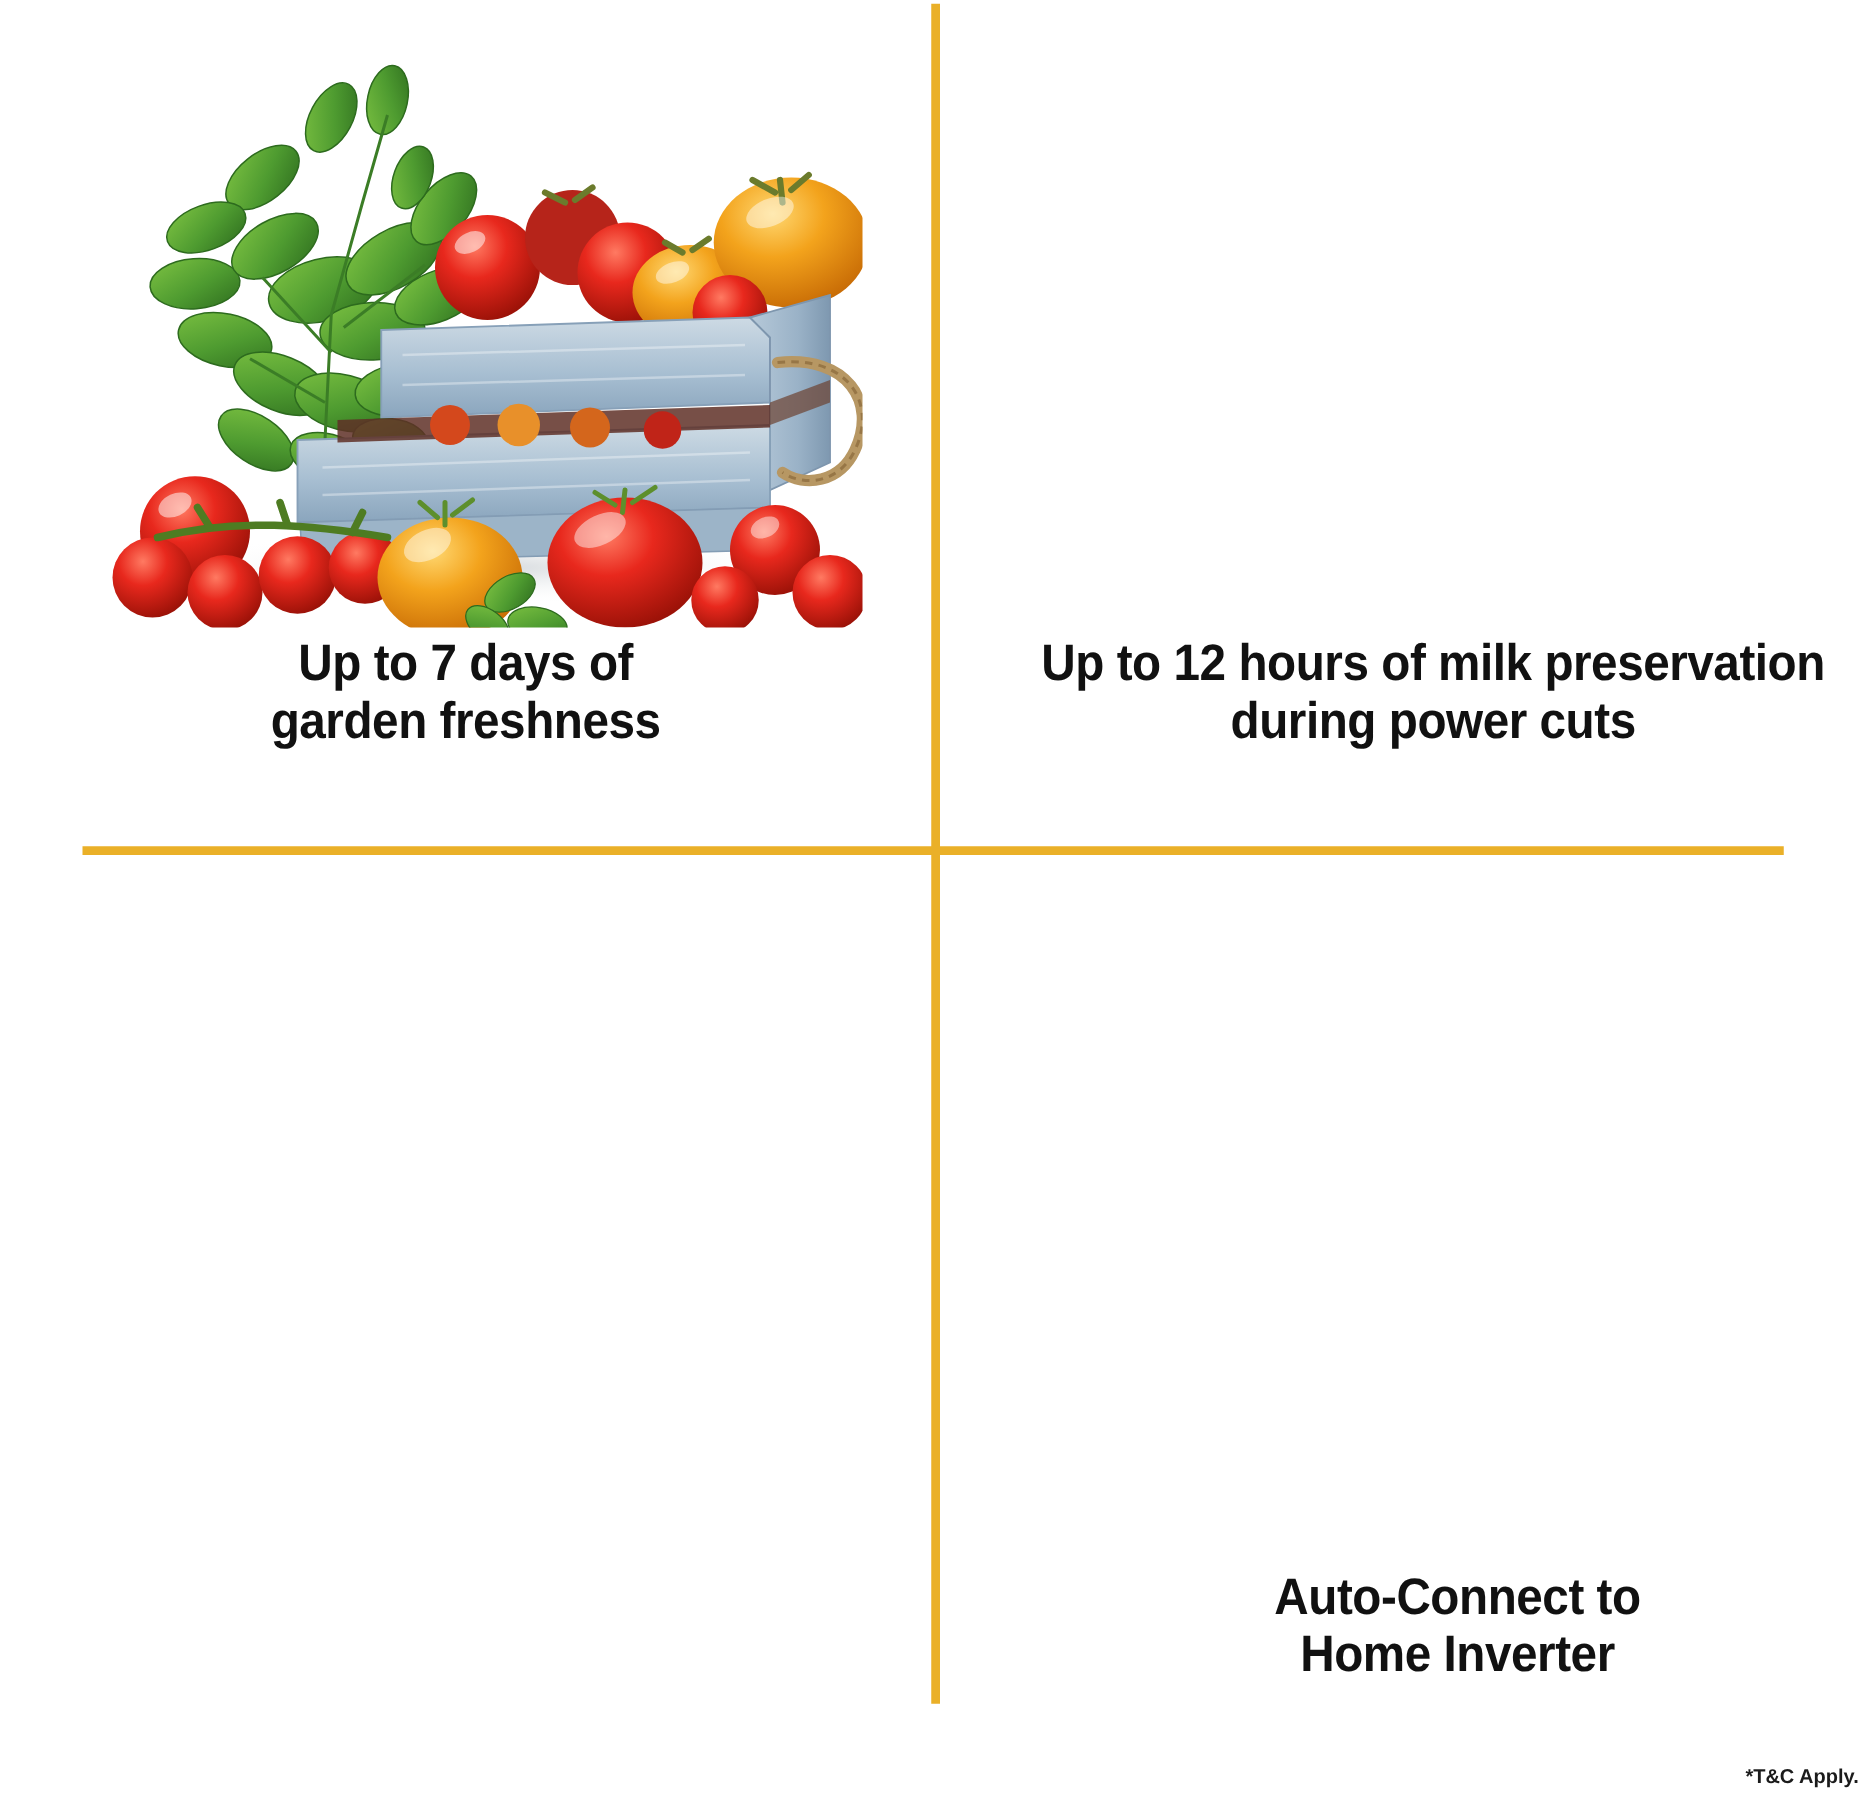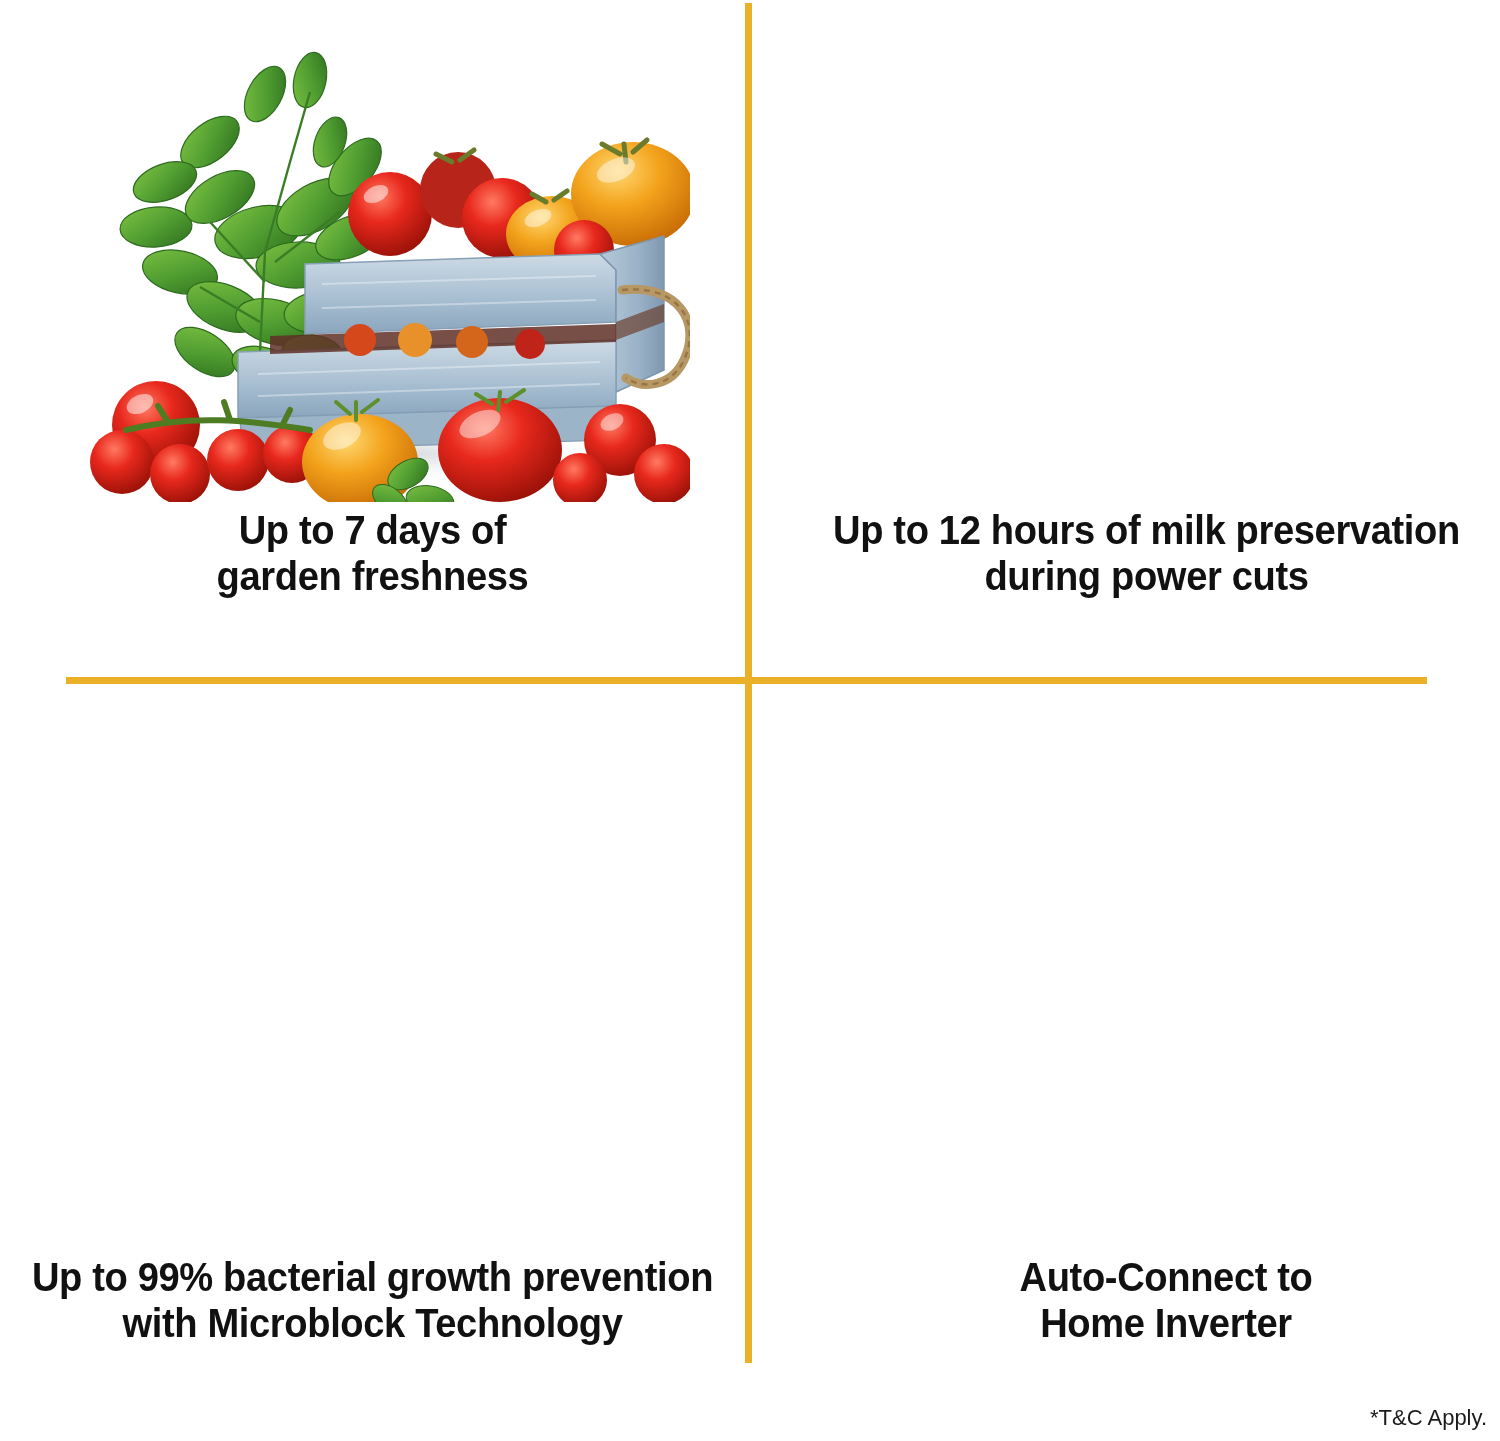--- a/index.html
+++ b/index.html
@@ -39,21 +39,21 @@
     letter-spacing: -0.4px;
     transform: scaleX(0.93);
   }
   .cap-tl { top: 508px;  font-size: 41px; }
   .cap-tr { top: 508px;  font-size: 41px; }
   .cap-bl { top: 571px;  font-size: 41px; }
   .cap-br { top: 571px;  font-size: 41px; }
 
   .footnote {
     position: absolute; right: 13px; bottom: 10px;
-    font-size: 22px; color: #1b1b1b; font-weight: normal;
+    font-size: 16px; color: #1b1b1b; font-weight: bold;
   }
 
   
   .crate-scene { position:absolute; left: 60px; top: 22px; width: 630px; height: 480px; }
   .crate-scene svg { width:100%; height:100%; display:block; }
 </style>
 </head>
 <body>
 
 <div class="page">
@@ -224,27 +224,20 @@
   </div>
 
   <div class="quad q-tr">
 
     <div class="caption cap-tr">
       <div>Up to 12 hours of milk preservation</div>
       <div>during power cuts</div>
     </div>
   </div>
 
-  <div class="quad q-bl">
-
-    <div class="caption cap-bl">
-      <div>Up to 99% bacterial growth prevention</div>
-      <div>with Microblock Technology</div>
-    </div>
-  </div>
 
   <div class="quad q-br">
 
     <div class="caption cap-br">
       <div>Auto-Connect to</div>
       <div>Home Inverter</div>
     </div>
   </div>
 
   <div class="footnote">*T&amp;C Apply.</div>

